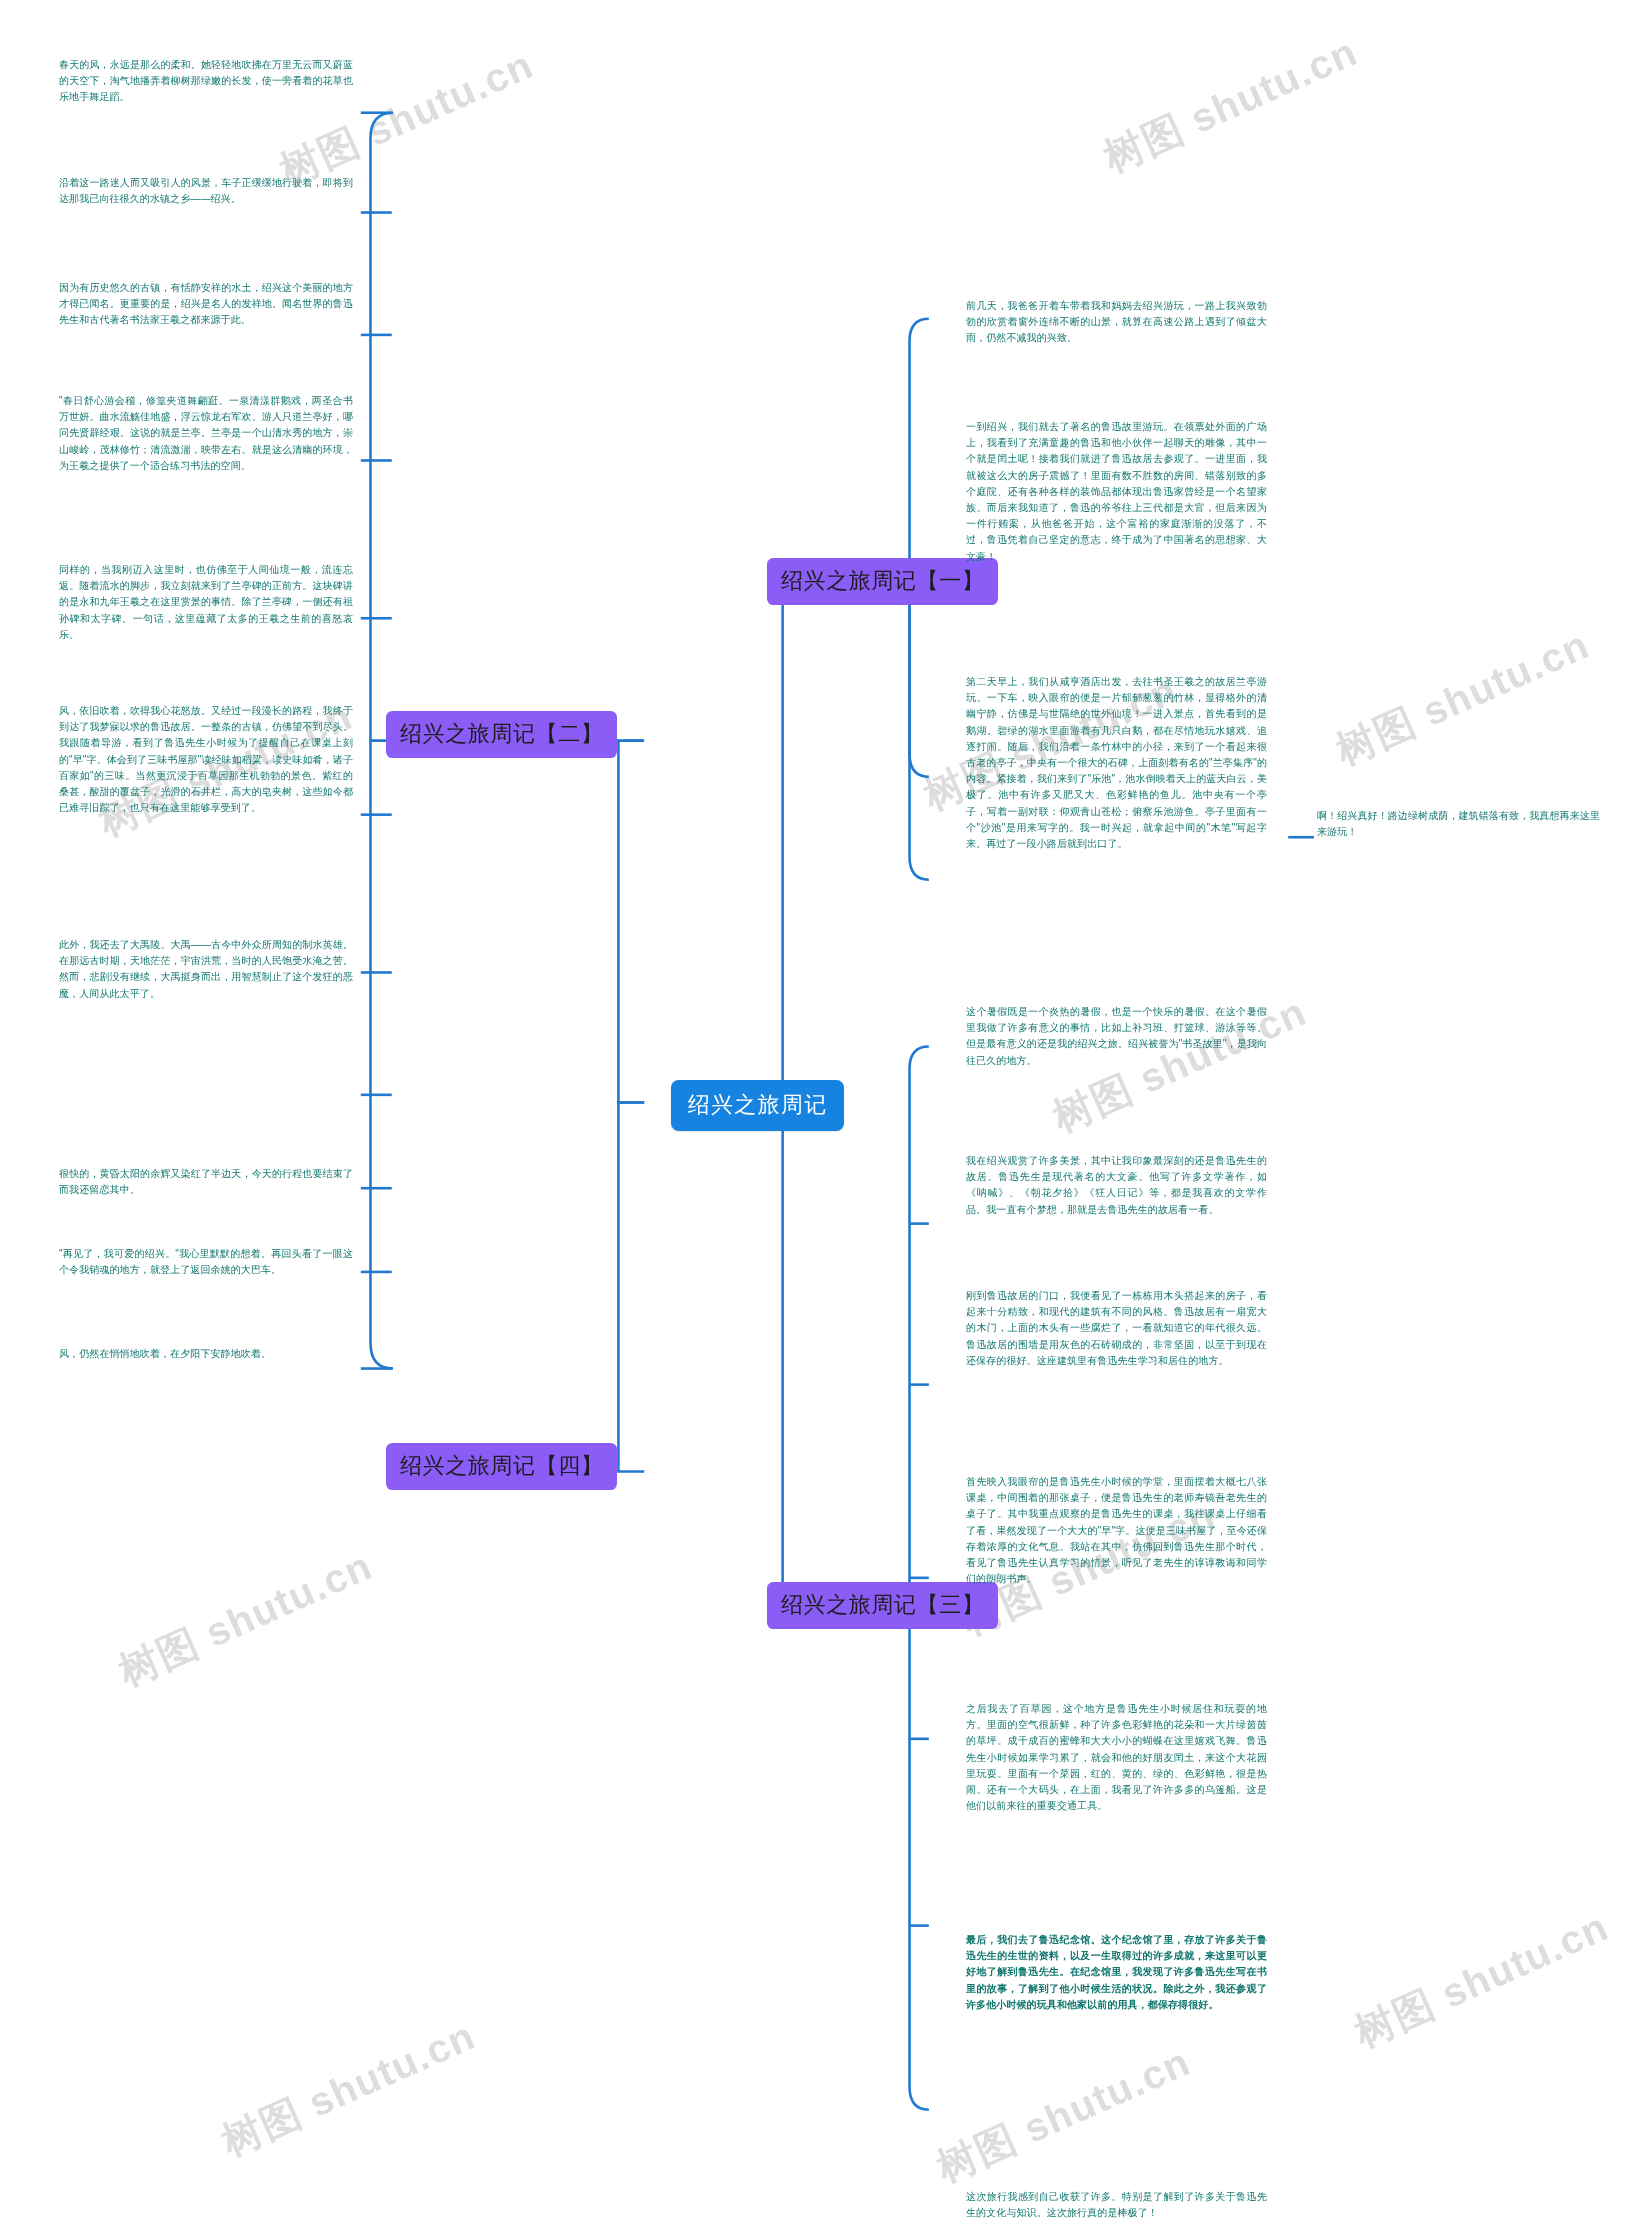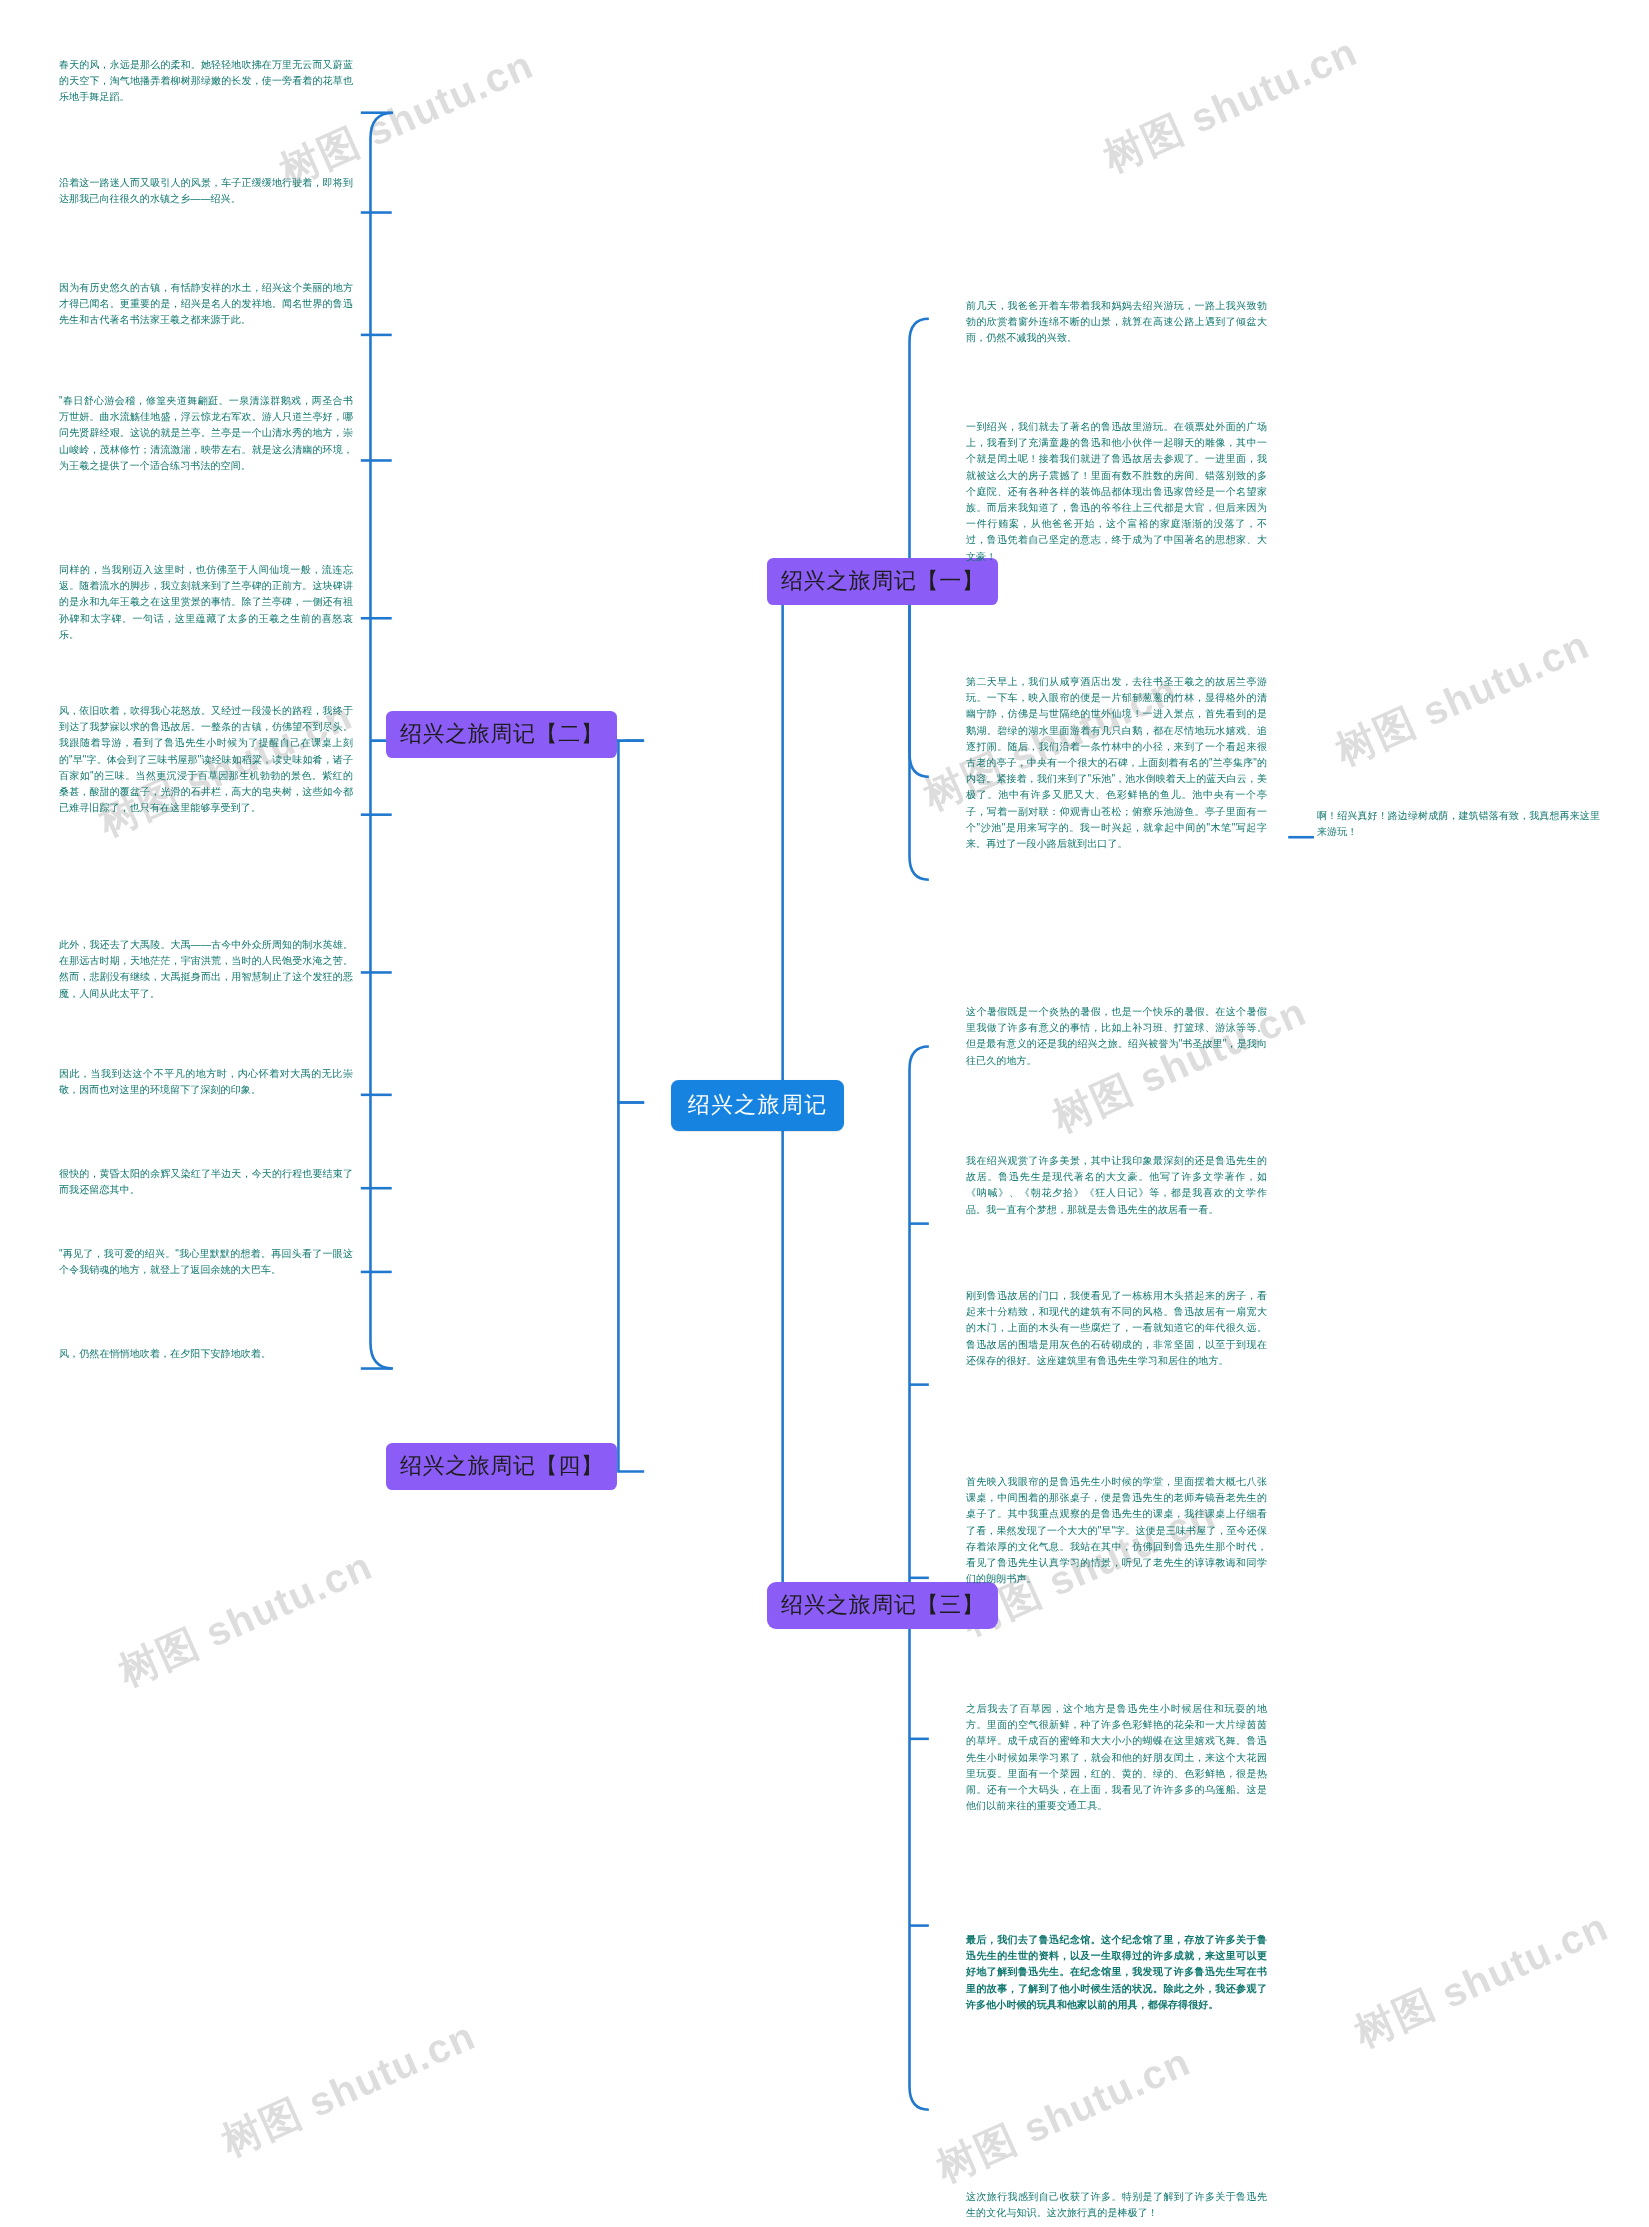--- a/index.html
+++ b/index.html
@@ -141,30 +141,29 @@
     <g fill="none" stroke="#2178cf" stroke-width="4">
       <path d="M2000,1300 L2040,1300"></path>
     </g>
   </svg>
 
   <div class="root" style="left:644px; top:1080px;">绍兴之旅周记</div>
 
   <div class="branch" style="left:386px; top:711px;">绍兴之旅周记【二】</div>
   <div class="branch" style="left:386px; top:1443px;">绍兴之旅周记【四】</div>
   <div class="branch" style="left:767px; top:558px;">绍兴之旅周记【一】</div>
-  <div class="branch" style="left:767px; top:1582px;border-radius:9px;">绍兴之旅周记【三】</div>
+  <div class="branch" style="left:767px; top:1582px;">绍兴之旅周记【三】</div>
 
   <div class="leaf" style="left:59px; top:57px; width:294px;">春天的风，永远是那么的柔和。她轻轻地吹拂在万里无云而又蔚蓝的天空下，淘气地播弄着柳树那绿嫩的长发，使一旁看着的花草也乐地手舞足蹈。</div>
   <div class="leaf" style="left:59px; top:175px; width:294px;">沿着这一路迷人而又吸引人的风景，车子正缓缓地行驶着，即将到达那我已向往很久的水镇之乡——绍兴。</div>
   <div class="leaf" style="left:59px; top:280px; width:294px;">因为有历史悠久的古镇，有恬静安祥的水土，绍兴这个美丽的地方才得已闻名。更重要的是，绍兴是名人的发祥地。闻名世界的鲁迅先生和古代著名书法家王羲之都来源于此。</div>
   <div class="leaf" style="left:59px; top:393px; width:294px;">"春日舒心游会稽，修篁夹道舞翩跹。一泉清漾群鹅戏，两圣合书万世妍。曲水流觞佳地盛，浮云惊龙右军欢。游人只道兰亭好，哪问先贤辟经艰。这说的就是兰亭。兰亭是一个山清水秀的地方，崇山峻岭，茂林修竹；清流激湍，映带左右。就是这么清幽的环境，为王羲之提供了一个适合练习书法的空间。</div>
   <div class="leaf" style="left:59px; top:562px; width:294px;">同样的，当我刚迈入这里时，也仿佛至于人间仙境一般，流连忘返。随着流水的脚步，我立刻就来到了兰亭碑的正前方。这块碑讲的是永和九年王羲之在这里赏景的事情。除了兰亭碑，一侧还有祖孙碑和太字碑。一句话，这里蕴藏了太多的王羲之生前的喜怒哀乐。</div>
   <div class="leaf" style="left:59px; top:703px; width:294px;">风，依旧吹着，吹得我心花怒放。又经过一段漫长的路程，我终于到达了我梦寐以求的鲁迅故居。一整条的古镇，仿佛望不到尽头。我跟随着导游，看到了鲁迅先生小时候为了提醒自己在课桌上刻的"早"字。体会到了三味书屋那"读经味如稻粱，读史味如肴，诸子百家如"的三味。当然更沉浸于百草园那生机勃勃的景色。紫红的桑甚，酸甜的覆盆子，光滑的石井栏，高大的皂夹树，这些如今都已难寻旧踪了，也只有在这里能够享受到了。</div>
   <div class="leaf" style="left:59px; top:937px; width:294px;">此外，我还去了大禹陵。大禹——古今中外众所周知的制水英雄。在那远古时期，天地茫茫，宇宙洪荒，当时的人民饱受水淹之苦。然而，悲剧没有继续，大禹挺身而出，用智慧制止了这个发狂的恶魔，人间从此太平了。</div>
-  <div class="leaf" style="left:59px; top:1066px; width:294px;">因此，当我到达这个不平凡的地方时，内心怀着对大禹的无比崇敬，因而也对这里的环境留下了深刻的印象。</div>
   <div class="leaf" style="left:59px; top:1166px; width:294px;">很快的，黄昏太阳的余辉又染红了半边天，今天的行程也要结束了而我还留恋其中。</div>
   <div class="leaf" style="left:59px; top:1246px; width:294px;">"再见了，我可爱的绍兴。"我心里默默的想着。再回头看了一眼这个令我销魂的地方，就登上了返回余姚的大巴车。</div>
   <div class="leaf" style="left:59px; top:1346px; width:294px;">风，仍然在悄悄地吹着，在夕阳下安静地吹着。</div>
 
   <div class="leaf" style="left:966px; top:298px; width:301px;">前几天，我爸爸开着车带着我和妈妈去绍兴游玩，一路上我兴致勃勃的欣赏着窗外连绵不断的山景，就算在高速公路上遇到了倾盆大雨，仍然不减我的兴致。</div>
   <div class="leaf" style="left:966px; top:419px; width:301px;">一到绍兴，我们就去了著名的鲁迅故里游玩。在领票处外面的广场上，我看到了充满童趣的鲁迅和他小伙伴一起聊天的雕像，其中一个就是闰土呢！接着我们就进了鲁迅故居去参观了。一进里面，我就被这么大的房子震撼了！里面有数不胜数的房间、错落别致的多个庭院、还有各种各样的装饰品都体现出鲁迅家曾经是一个名望家族。而后来我知道了，鲁迅的爷爷往上三代都是大官，但后来因为一件行贿案，从他爸爸开始，这个富裕的家庭渐渐的没落了，不过，鲁迅凭着自己坚定的意志，终于成为了中国著名的思想家、大文豪！</div>
   <div class="leaf" style="left:966px; top:674px; width:301px;">第二天早上，我们从咸亨酒店出发，去往书圣王羲之的故居兰亭游玩。一下车，映入眼帘的便是一片郁郁葱葱的竹林，显得格外的清幽宁静，仿佛是与世隔绝的世外仙境！一进入景点，首先看到的是鹅湖。碧绿的湖水里面游着有几只白鹅，都在尽情地玩水嬉戏、追逐打闹。随后，我们沿着一条竹林中的小径，来到了一个看起来很古老的亭子，中央有一个很大的石碑，上面刻着有名的"兰亭集序"的内容。紧接着，我们来到了"乐池"，池水倒映着天上的蓝天白云，美极了。池中有许多又肥又大、色彩鲜艳的鱼儿。池中央有一个亭子，写着一副对联：仰观青山苍松；俯察乐池游鱼。亭子里面有一个"沙池"是用来写字的。我一时兴起，就拿起中间的"木笔"写起字来。再过了一段小路后就到出口了。</div>
 
   <div class="leaf" style="left:966px; top:1004px; width:301px;">这个暑假既是一个炎热的暑假，也是一个快乐的暑假。在这个暑假里我做了许多有意义的事情，比如上补习班、打篮球、游泳等等。但是最有意义的还是我的绍兴之旅。绍兴被誉为"书圣故里"，是我向往已久的地方。</div>
   <div class="leaf" style="left:966px; top:1153px; width:301px;">我在绍兴观赏了许多美景，其中让我印象最深刻的还是鲁迅先生的故居。鲁迅先生是现代著名的大文豪。他写了许多文学著作，如《呐喊》、《朝花夕拾》《狂人日记》等，都是我喜欢的文学作品。我一直有个梦想，那就是去鲁迅先生的故居看一看。</div>

